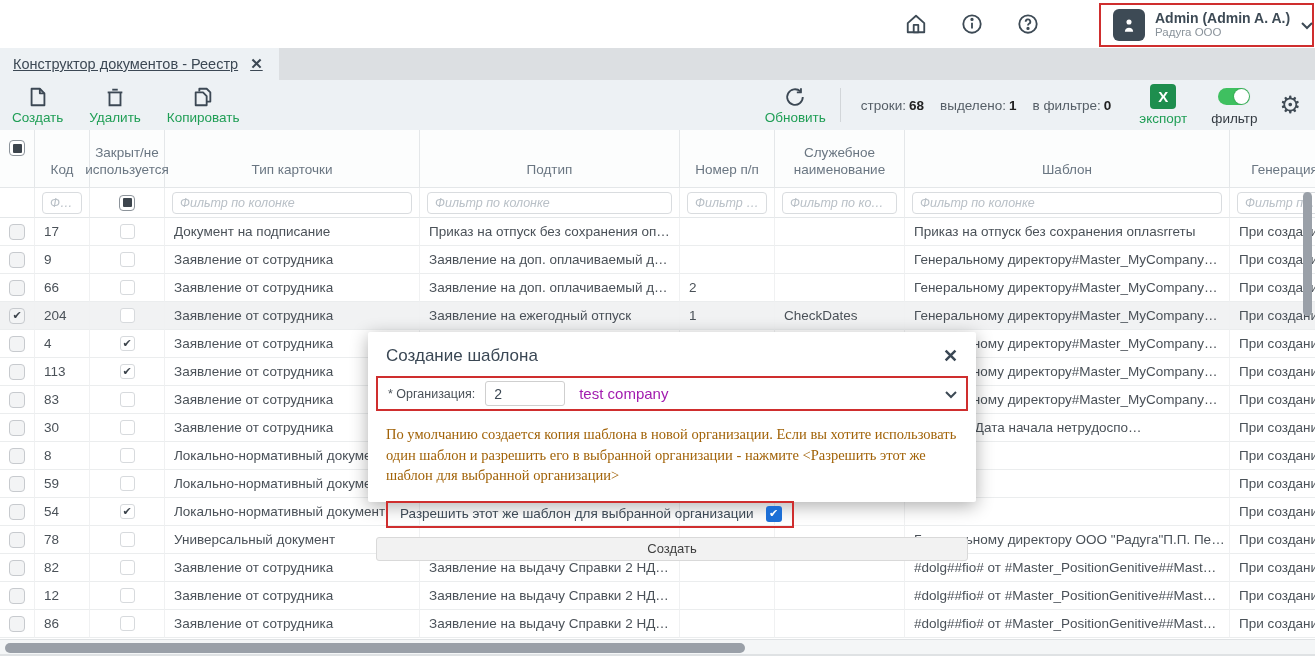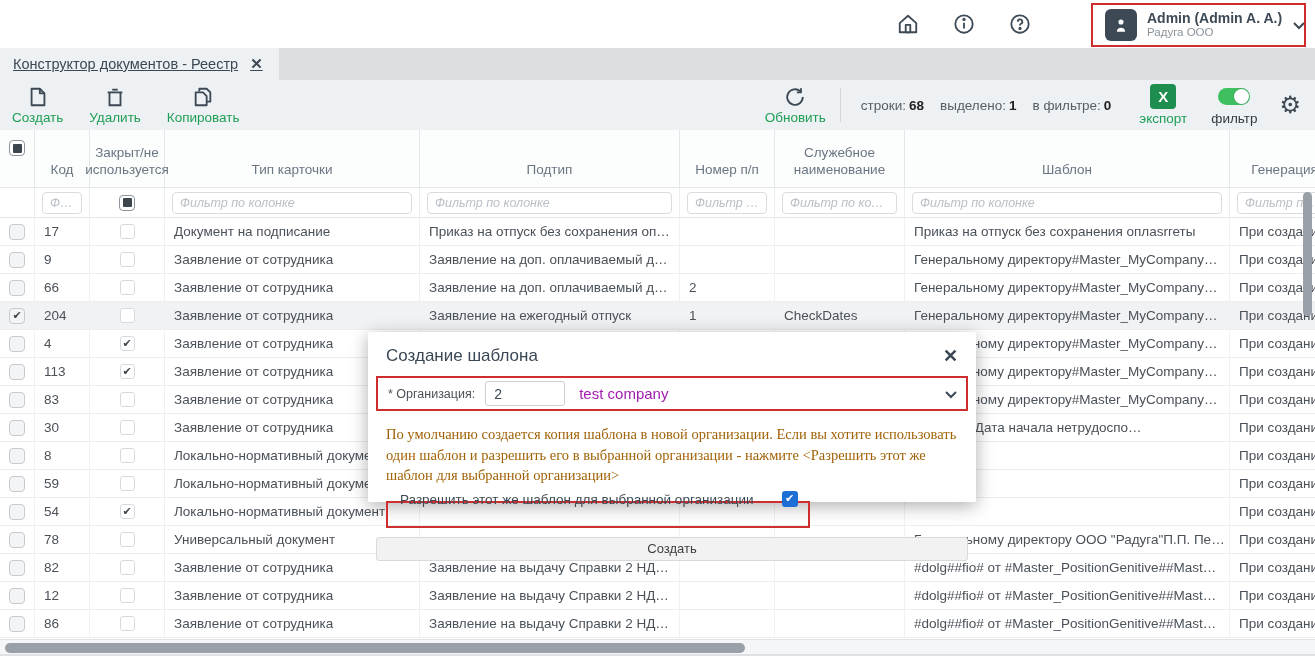--- a/index.html
+++ b/index.html
@@ -1,21 +1,21 @@
 <!DOCTYPE html>
 <html><head>
 <meta charset="utf-8">
 <style>
   * { margin:0; padding:0; box-sizing:border-box; }
   html,body { width:1315px; height:656px; }
   body { font-family:"Liberation Sans", sans-serif; background:#fff; }
   .app { position:relative; width:1315px; height:656px; background:#fff; overflow:hidden; }
 
   
-  .topbar { height:48px; background:#fff; display:flex; align-items:center; justify-content:flex-end; gap:34px; padding-right:8px; }
+  .topbar { height:48px; background:#fff; display:flex; align-items:center; justify-content:flex-end; gap:34px; padding-right:0; }
   .top-icon { width:22px; height:22px; color:#3d4a55; display:flex; align-items:center; justify-content:center; cursor:pointer; }
   .user-panel { border:2px solid #cf2e2e; height:44px; margin:2px 1px 0 26px; display:flex; align-items:center; gap:10px; padding:0 10px 0 12px; width:215px; }
   .avatar { width:32px; height:32px; background:#3d4a55; border-radius:6px; display:flex; align-items:center; justify-content:center; flex:0 0 auto; }
   .user-texts { flex:1; line-height:1.15; }
   .user-name { font-size:14px; font-weight:bold; color:#3d4a55; white-space:nowrap; }
   .user-org { font-size:11.5px; color:#8a939b; }
   .chev { color:#3d4a55; }
 
   
   .tabstrip { height:32px; background:#dcdfe2; display:flex; align-items:stretch; }
@@ -63,21 +63,21 @@
   
   .modal { position:absolute; left:368px; top:332px; width:608px; height:170px; background:#fff; border-radius:2px; box-shadow:0 4px 18px rgba(0,0,0,.32); padding:12px 0 0; }
   .modal-head { display:flex; align-items:center; justify-content:space-between; padding:2px 18px 10px; }
   .modal-title { font-size:17px; color:#3a4754; }
   .modal-close { font-size:18px; font-weight:bold; color:#3a4754; cursor:pointer; line-height:1; }
   .org-row { margin:0 8px; border:2px solid #cf2e2e; display:flex; align-items:center; gap:10px; padding:3px 8px 3px 10px; height:35px; }
   .org-label { font-size:12.5px; color:#4a5158; white-space:nowrap; }
   .org-code { width:80px; height:25px; border:1px solid #cfcfcf; border-radius:3px; padding:0 8px; font-size:14px; color:#3c4854; font-family:"Liberation Sans",sans-serif; }
   .org-name { flex:1; font-size:15px; color:#a21caf; padding-left:4px; }
   .modal-body { margin:13px 18px 0; font-family:"Liberation Serif", serif; font-size:14.5px; color:#a16207; line-height:1.42; }
-  .allow-row { margin:15px 0 0 18px; width:fit-content; border:2px solid #cf2e2e; display:flex; align-items:flex-end; gap:28px; padding:3px 10px 19px 12px; height:27px; }
+  .allow-row { margin:15px 0 0 18px; width:fit-content; border:2px solid #cf2e2e; display:flex; align-items:flex-start; gap:12px; padding:3px 10px 9px 12px; height:27px; }
   .allow-label { font-size:13.5px; color:#3c4854; white-space:nowrap; }
   .cb-blue { width:16px; height:16px; background:#1d6fd6; border-radius:3px; color:#fff; font-size:11px; display:flex; align-items:center; justify-content:center; }
   .create-btn { display:block; margin:9px 8px 0; width:calc(100% - 16px); height:24px; background:#f2f2f2; border:1px solid #d9d9d9; border-radius:3px; font-size:13px; color:#3f3f3f; font-family:"Liberation Sans",sans-serif; cursor:pointer; }
 </style>
 </head>
 <body>
 
 <div class="app">
 
   <div class="topbar">

